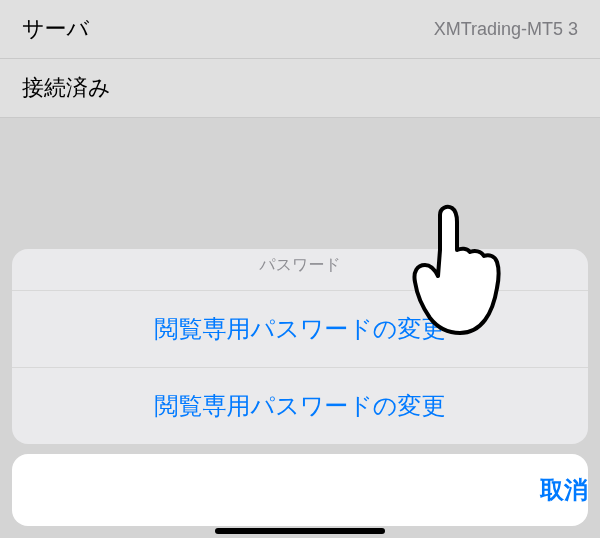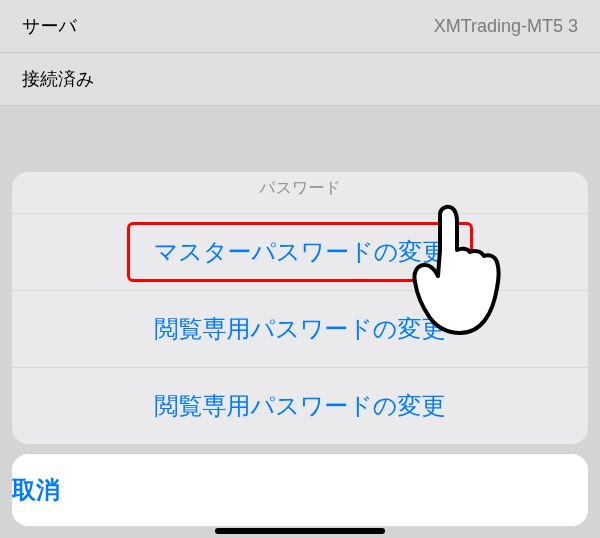--- a/index.html
+++ b/index.html
@@ -20,21 +20,21 @@
     }
     .bg-row {
       display: flex;
       justify-content: space-between;
       align-items: center;
       padding: 14px 22px;
       background: #ffffff;
       border-bottom: 1px solid #e5e5e5;
     }
     .bg-label {
-      font-size: 18px;
+      font-size: 22px;
       color: #000;
     }
     .bg-value {
       font-size: 18px;
       color: #8e8e93;
     }
     .overlay {
       position: absolute;
       top: 0;
       left: 0;
@@ -69,21 +69,21 @@
       border-bottom: 1px solid #d8d8d8;
       cursor: pointer;
       position: relative;
     }
     .sheet-option:last-child {
       border-bottom: none;
     }
     .sheet-cancel {
       background: #ffffff;
       border-radius: 16px;
-      text-align: left;
+      text-align: right;
       font-size: 24px;
       font-weight: 600;
       color: #007aff;
       padding: 20px 0;
       cursor: pointer;
     }
     .highlight-box {
       position: absolute;
       border: 3px solid #ff0000;
       border-radius: 6px;
@@ -125,24 +125,20 @@
     <span class="bg-label">接続済み</span>
   </div>
 </div>
 
 <div class="overlay"></div>
 
 <div class="action-sheet">
   <div class="sheet-group">
     <div class="sheet-title">パスワード</div>
     <div class="sheet-option">
-      <span>マスターパスワードの変更</span>
-      <div class="highlight-box"></div>
-    </div>
-    <div class="sheet-option">
       <span>閲覧専用パスワードの変更</span>
     </div>
     <div class="sheet-option">
       <span>閲覧専用パスワードの変更</span>
     </div>
   </div>
   <div class="sheet-cancel">
     <span>取消</span>
   </div>
 </div>

